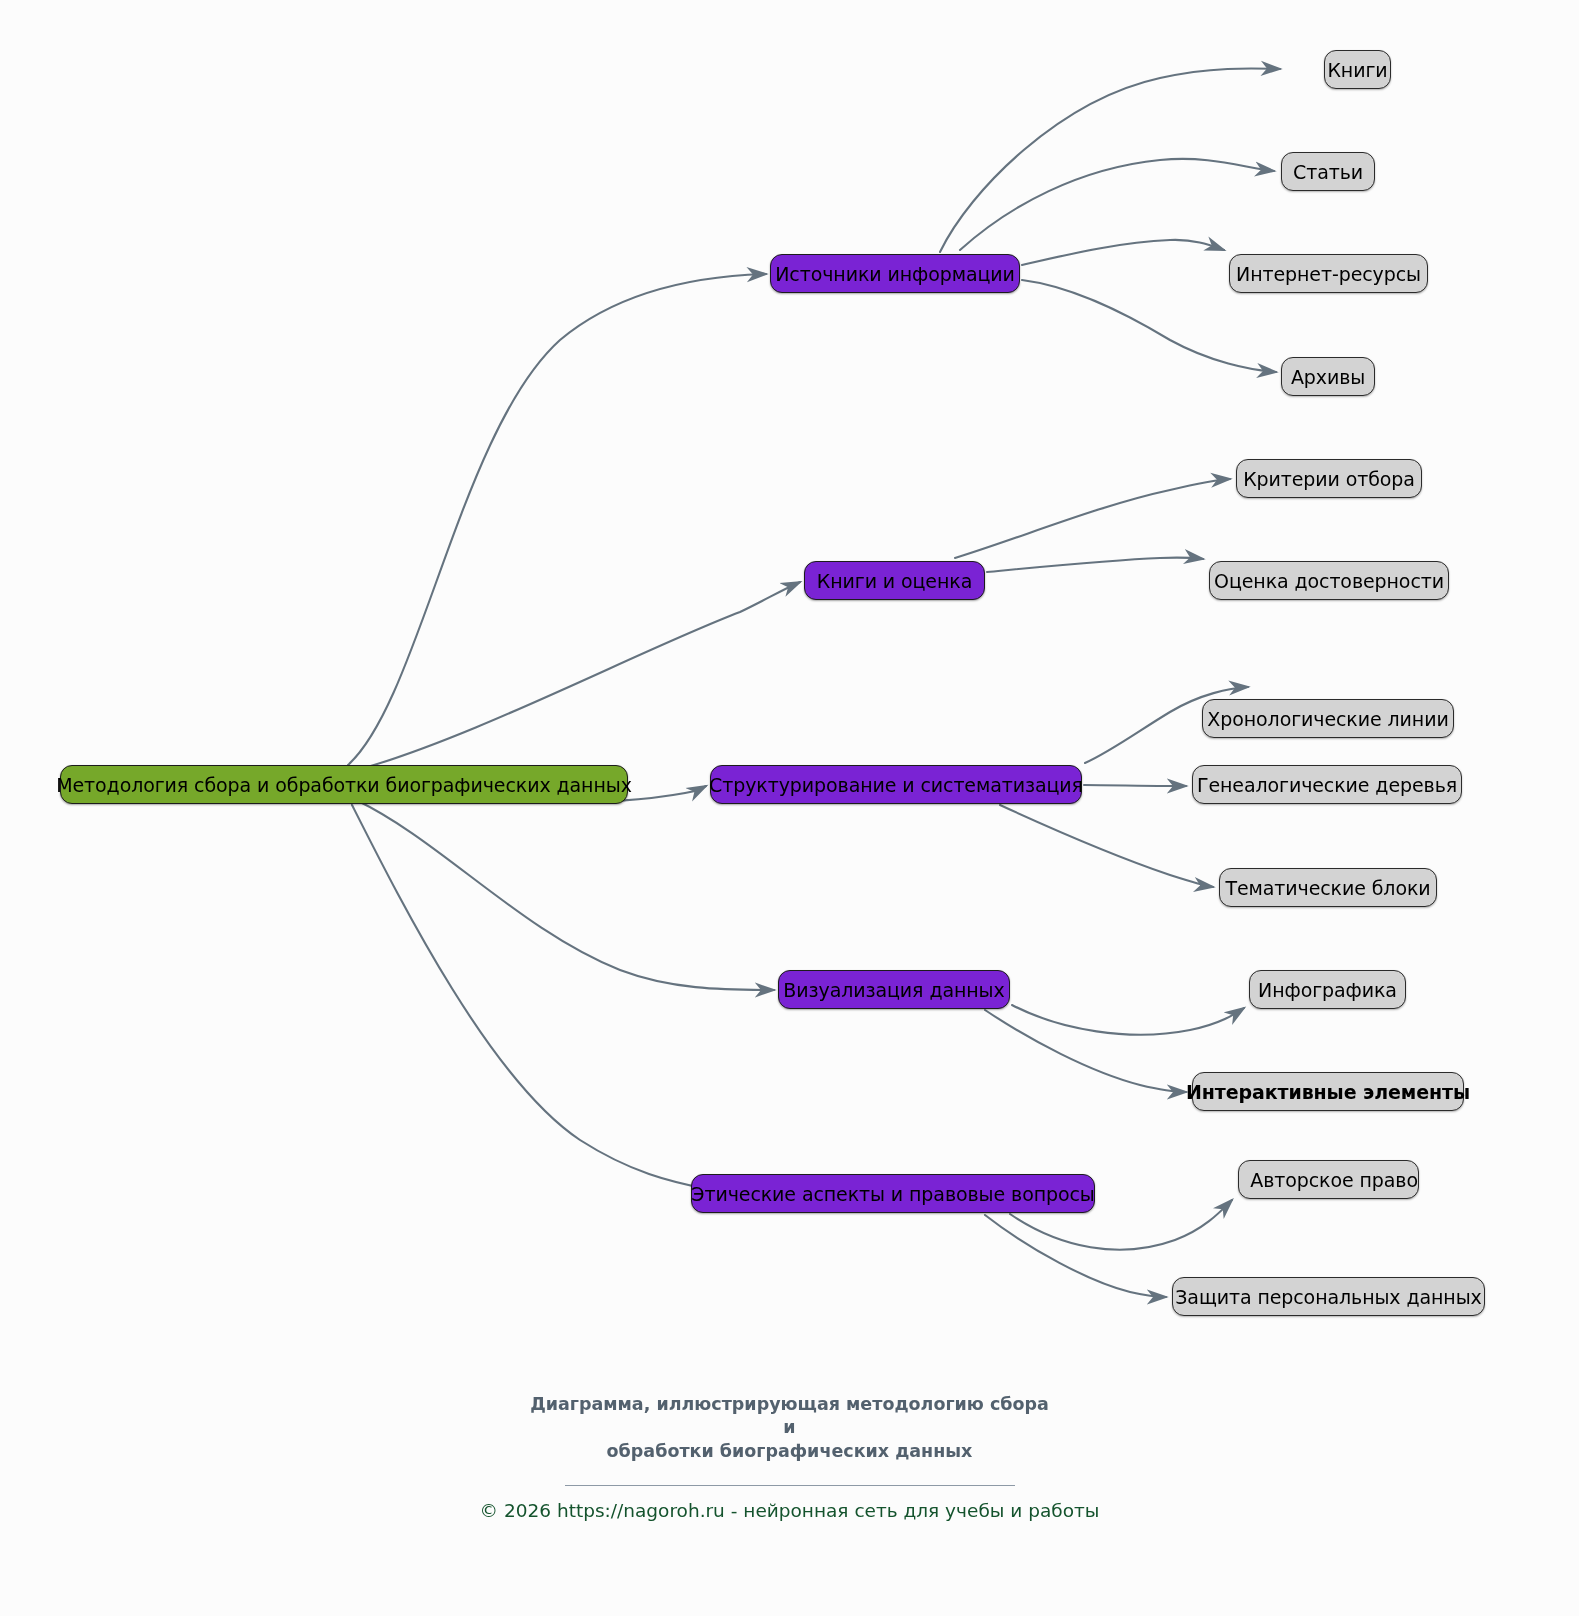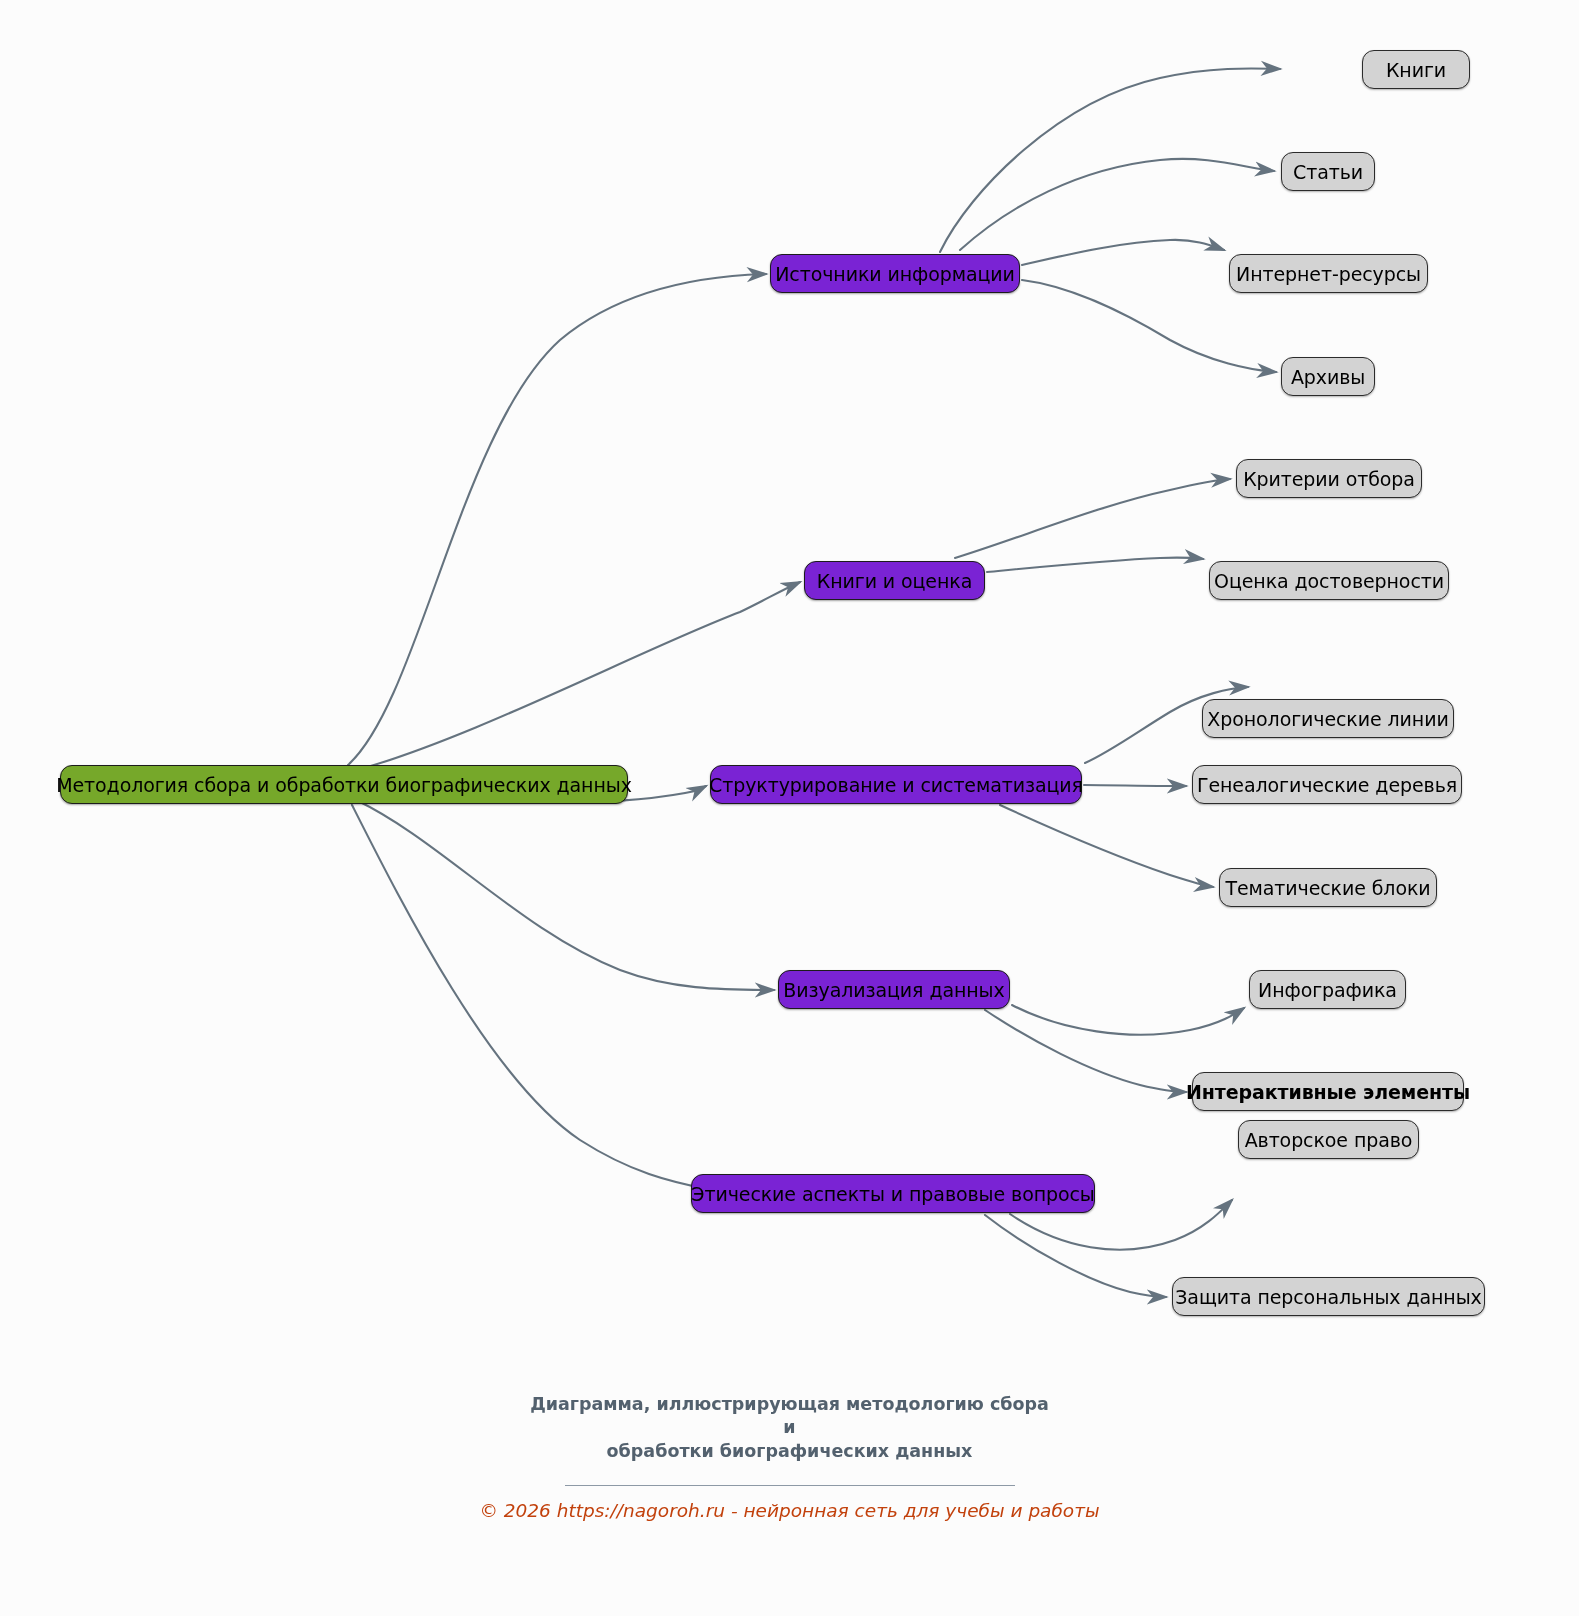--- a/index.html
+++ b/index.html
@@ -85,22 +85,21 @@
     margin: 22px auto 0 auto;
   }
   .footer-text {
     position: absolute;
     left: 0;
     top: 1500px;
     width: 1579px;
     text-align: center;
     font-family: "DejaVu Sans", sans-serif;
     font-size: 18.5px;
-    color: #c2410c;
-    font-style: italic;
+    color: #14532d;
   }
 </style>
 </head>
 <body>
 
 <div id="diagram-canvas">
 
   <svg id="edge-layer" viewBox="0 0 1579 1616" width="1579" height="1616" xmlns="http://www.w3.org/2000/svg">
     <defs>
       <marker id="arrowhead" markerWidth="11" markerHeight="8" refX="9.2" refY="4" orient="auto" markerUnits="strokeWidth">
@@ -139,21 +138,21 @@
     </g>
   </svg>
 
   <div class="node node-root" style="left:60px; top:765px; width:568px; height:39px;">
     <span>Методология сбора и обработки биографических данных</span>
   </div>
 
   <div class="node node-branch" style="left:770px; top:254px; width:250px; height:39px;">
     <span>Источники информации</span>
   </div>
-  <div class="node node-leaf" style="left:1362px; top:50px; width:108px; height:39px;">
+  <div class="node node-leaf" style="left:1324px; top:50px; width:67px; height:39px;">
     <span>Книги</span>
   </div>
   <div class="node node-leaf" style="left:1281px; top:152px; width:94px; height:39px;">
     <span>Статьи</span>
   </div>
   <div class="node node-leaf" style="left:1229px; top:254px; width:199px; height:39px;">
     <span>Интернет-ресурсы</span>
   </div>
   <div class="node node-leaf" style="left:1281px; top:357px; width:94px; height:39px;">
     <span>Архивы</span>
@@ -188,21 +187,21 @@
   <div class="node node-leaf" style="left:1249px; top:970px; width:157px; height:39px;">
     <span>Инфографика</span>
   </div>
   <div class="node node-leaf" style="left:1192px; top:1072px; width:272px; height:39px;font-weight:bold;">
     <span>Интерактивные элементы</span>
   </div>
 
   <div class="node node-branch" style="left:691px; top:1174px; width:404px; height:39px;">
     <span>Этические аспекты и правовые вопросы</span>
   </div>
-  <div class="node node-leaf" style="left:1238px; top:1120px; width:181px; height:39px;">
+  <div class="node node-leaf" style="left:1238px; top:1160px; width:181px; height:39px;justify-content:flex-end;">
     <span>Авторское право</span>
   </div>
   <div class="node node-leaf" style="left:1172px; top:1277px; width:313px; height:39px;">
     <span>Защита персональных данных</span>
   </div>
 
   <div class="caption-block">
     <div class="caption-text">Диаграмма, иллюстрирующая методологию сбора и</div>
     <div class="caption-text">обработки биографических данных</div>
     <div class="caption-rule"></div>

